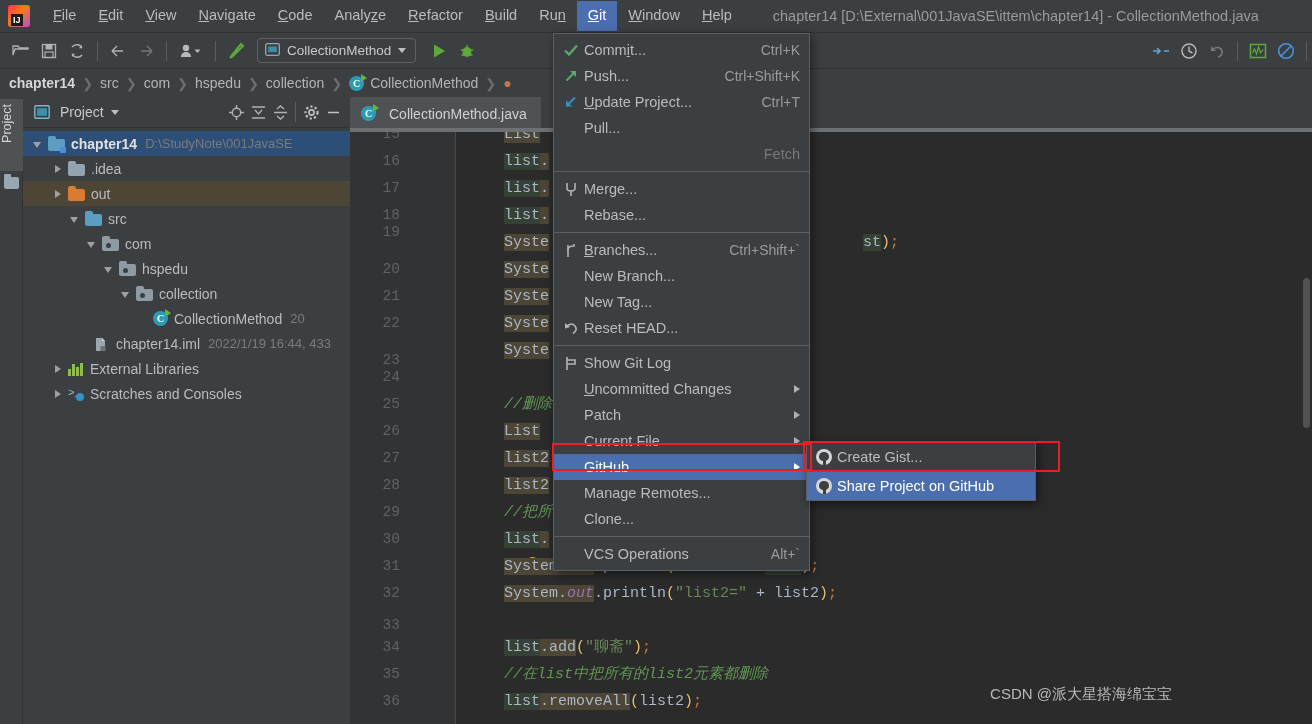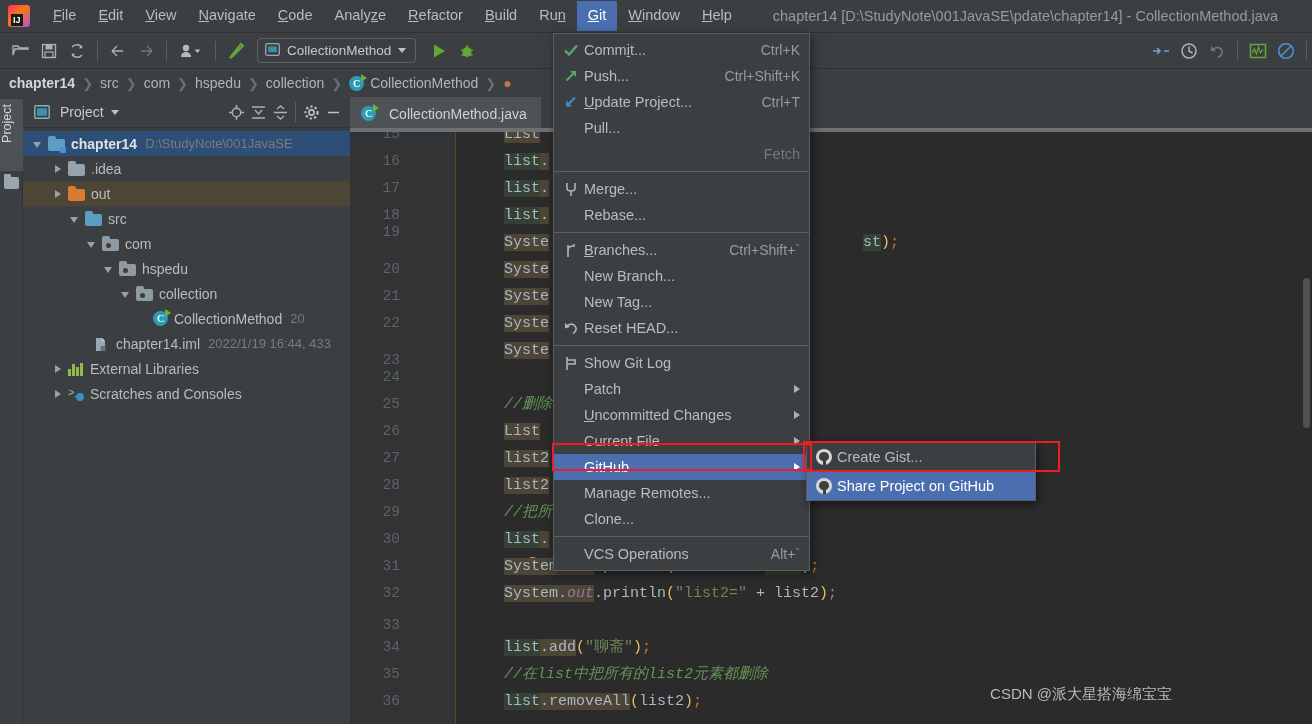--- a/index.html
+++ b/index.html
@@ -369,21 +369,21 @@
     <div class="mb-item"><u>V</u>iew</div>
     <div class="mb-item"><u>N</u>avigate</div>
     <div class="mb-item"><u>C</u>ode</div>
     <div class="mb-item">Analy<u>z</u>e</div>
     <div class="mb-item"><u>R</u>efactor</div>
     <div class="mb-item"><u>B</u>uild</div>
     <div class="mb-item">Ru<u>n</u></div>
     <div class="mb-item active"><u>G</u>it</div>
     <div class="mb-item"><u>W</u>indow</div>
     <div class="mb-item"><u>H</u>elp</div>
-    <div id="win-title">chapter14 [D:\StudyNote\001JavaSE\pdate\chapter14] - CollectionMethod.java</div>
+    <div id="win-title">chapter14 [D:\External\001JavaSE\ittem\chapter14] - CollectionMethod.java</div>
   </div>
 
   <div id="toolbar">
     <div class="tb-btn">
       <svg width="18" height="18" viewBox="0 0 18 18">
           <path d="M1 4h5l1.5 2H16v1H3L1 13z" fill="none" stroke="#afb1b3" stroke-width="1.3"></path>
         </svg>
     </div>
     <div class="tb-btn">
       <svg width="18" height="18" viewBox="0 0 18 18">
@@ -814,27 +814,27 @@
         <svg width="16" height="15" viewBox="0 0 16 15">
             <path d="M4 1 L4 14" stroke="#b2b4b6" stroke-width="1.6"></path>
             <path d="M4 4 L12 4 L12 8 L4 8" fill="none" stroke="#b2b4b6" stroke-width="1.6"></path>
           </svg>
       </span>
       <span class="mi-label">Show Git Log</span>
     </div>
 
     <div class="mi">
       <span class="mi-icon"></span>
+      <span class="mi-label"><u>U</u>ncommitted Changes</span>
+      <span class="mi-arrow"></span>
+    </div>
+
+    <div class="mi">
+      <span class="mi-icon"></span>
       <span class="mi-label">Patch</span>
-      <span class="mi-arrow"></span>
-    </div>
-
-    <div class="mi">
-      <span class="mi-icon"></span>
-      <span class="mi-label"><u>U</u>ncommitted Changes</span>
       <span class="mi-arrow"></span>
     </div>
 
     <div class="mi">
       <span class="mi-icon"></span>
       <span class="mi-label">Current File</span>
       <span class="mi-arrow"></span>
     </div>
 
     <div class="mi sel">

